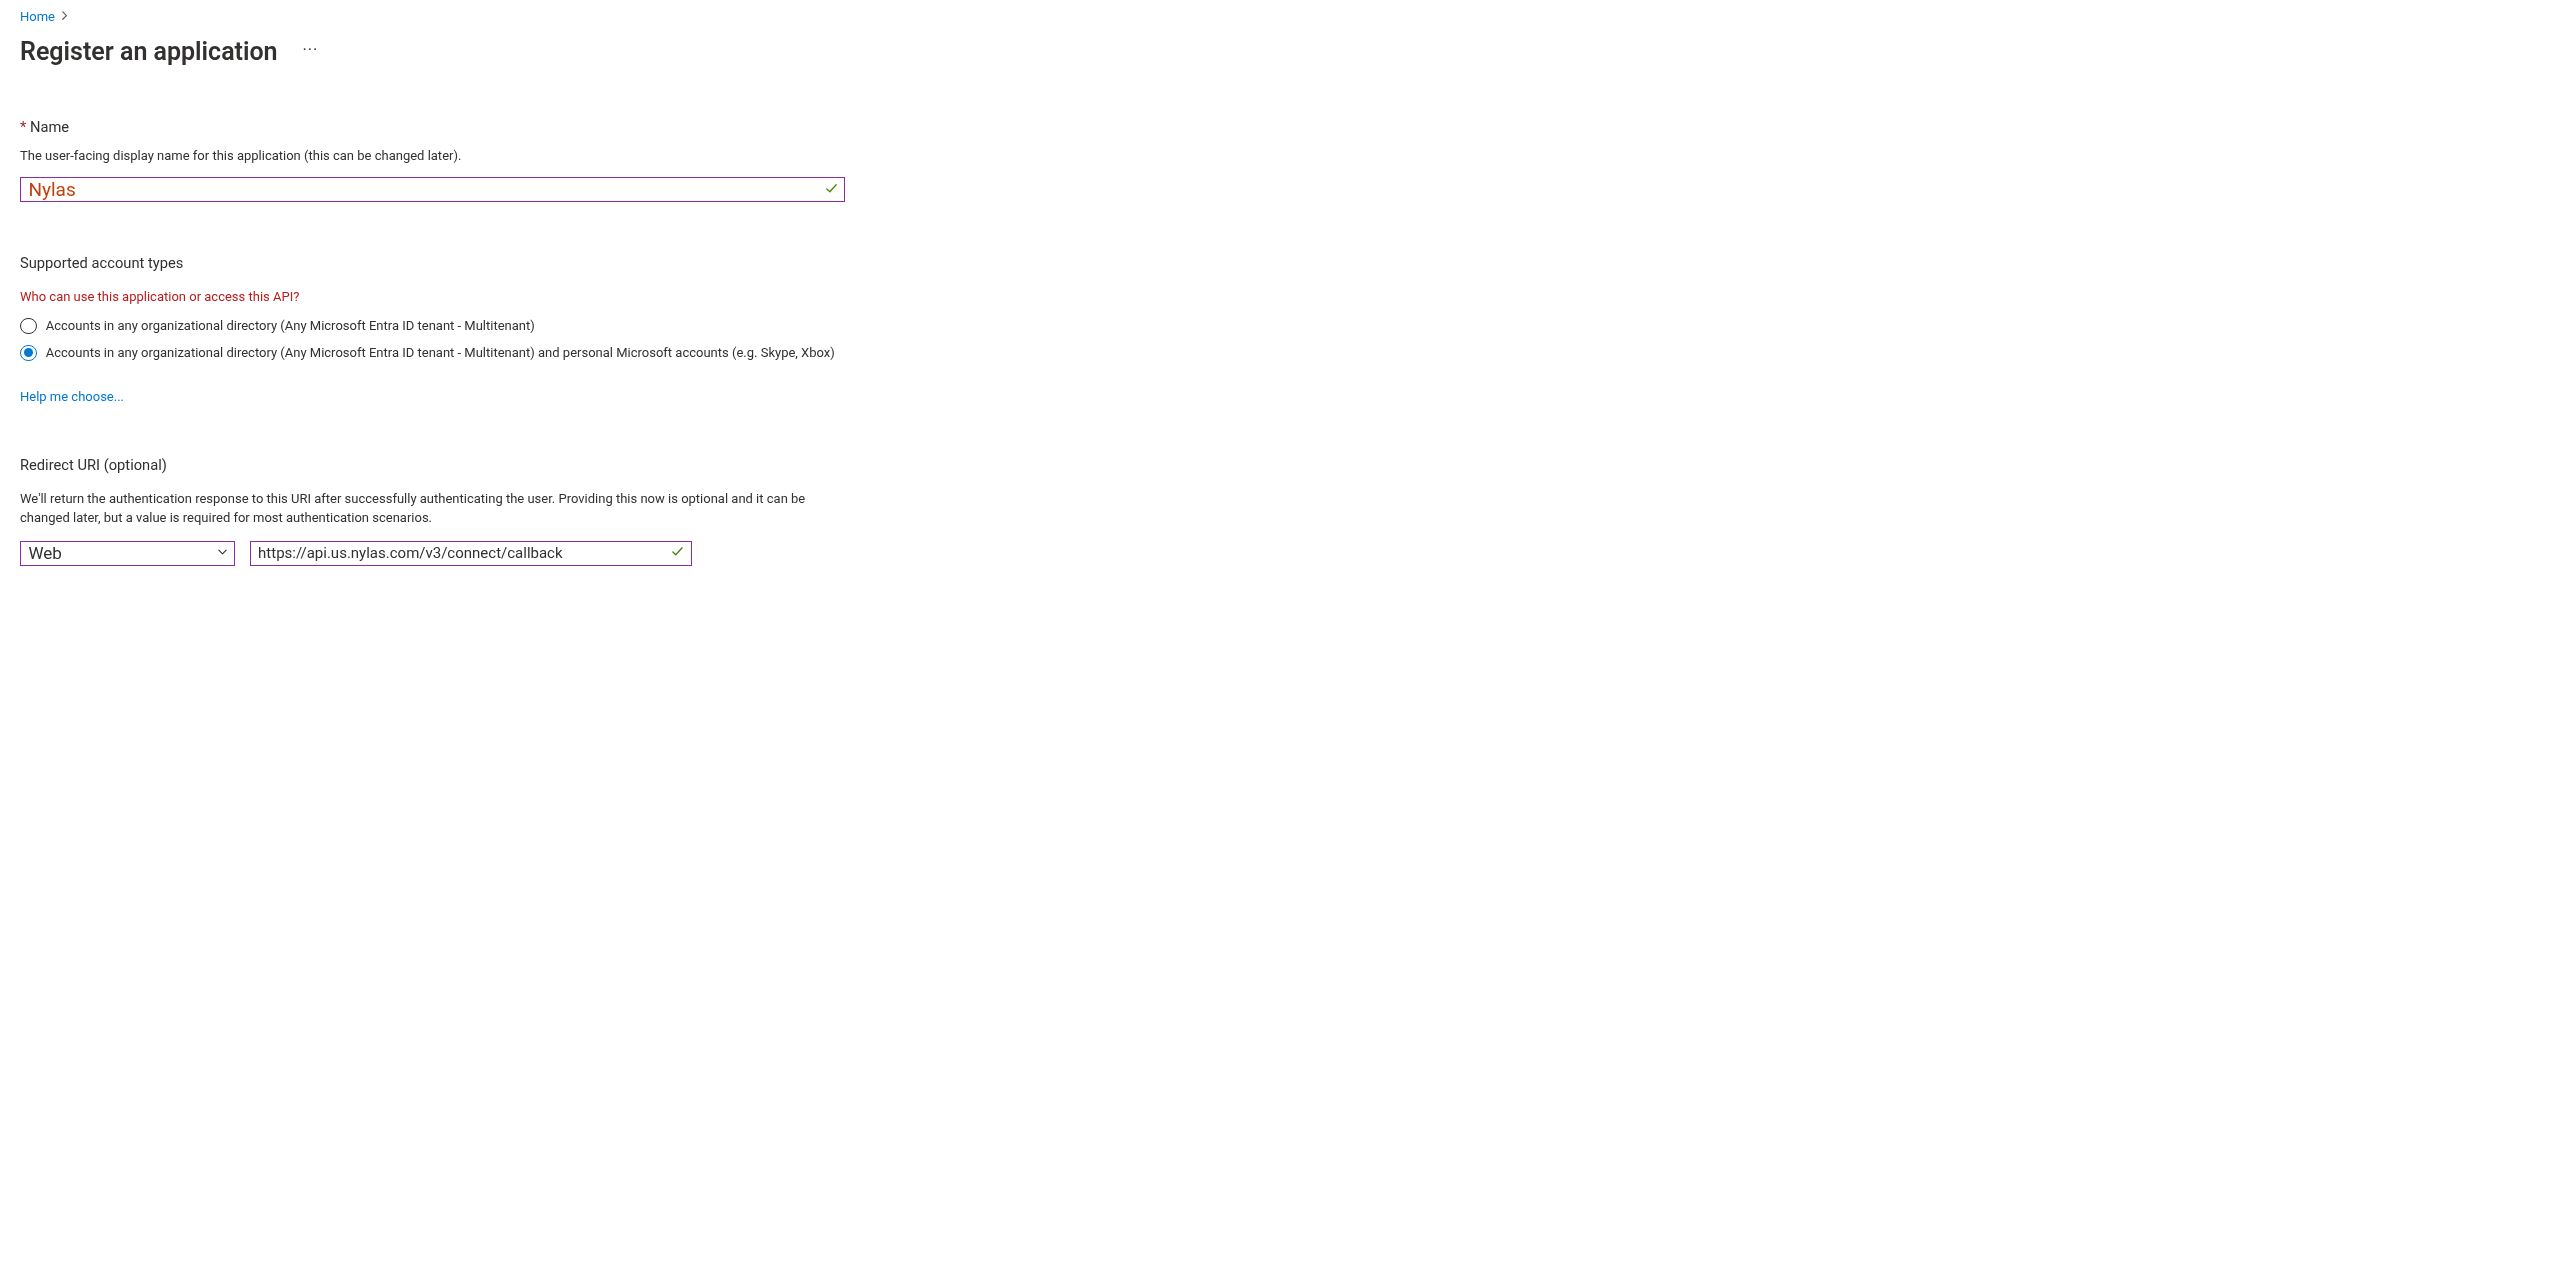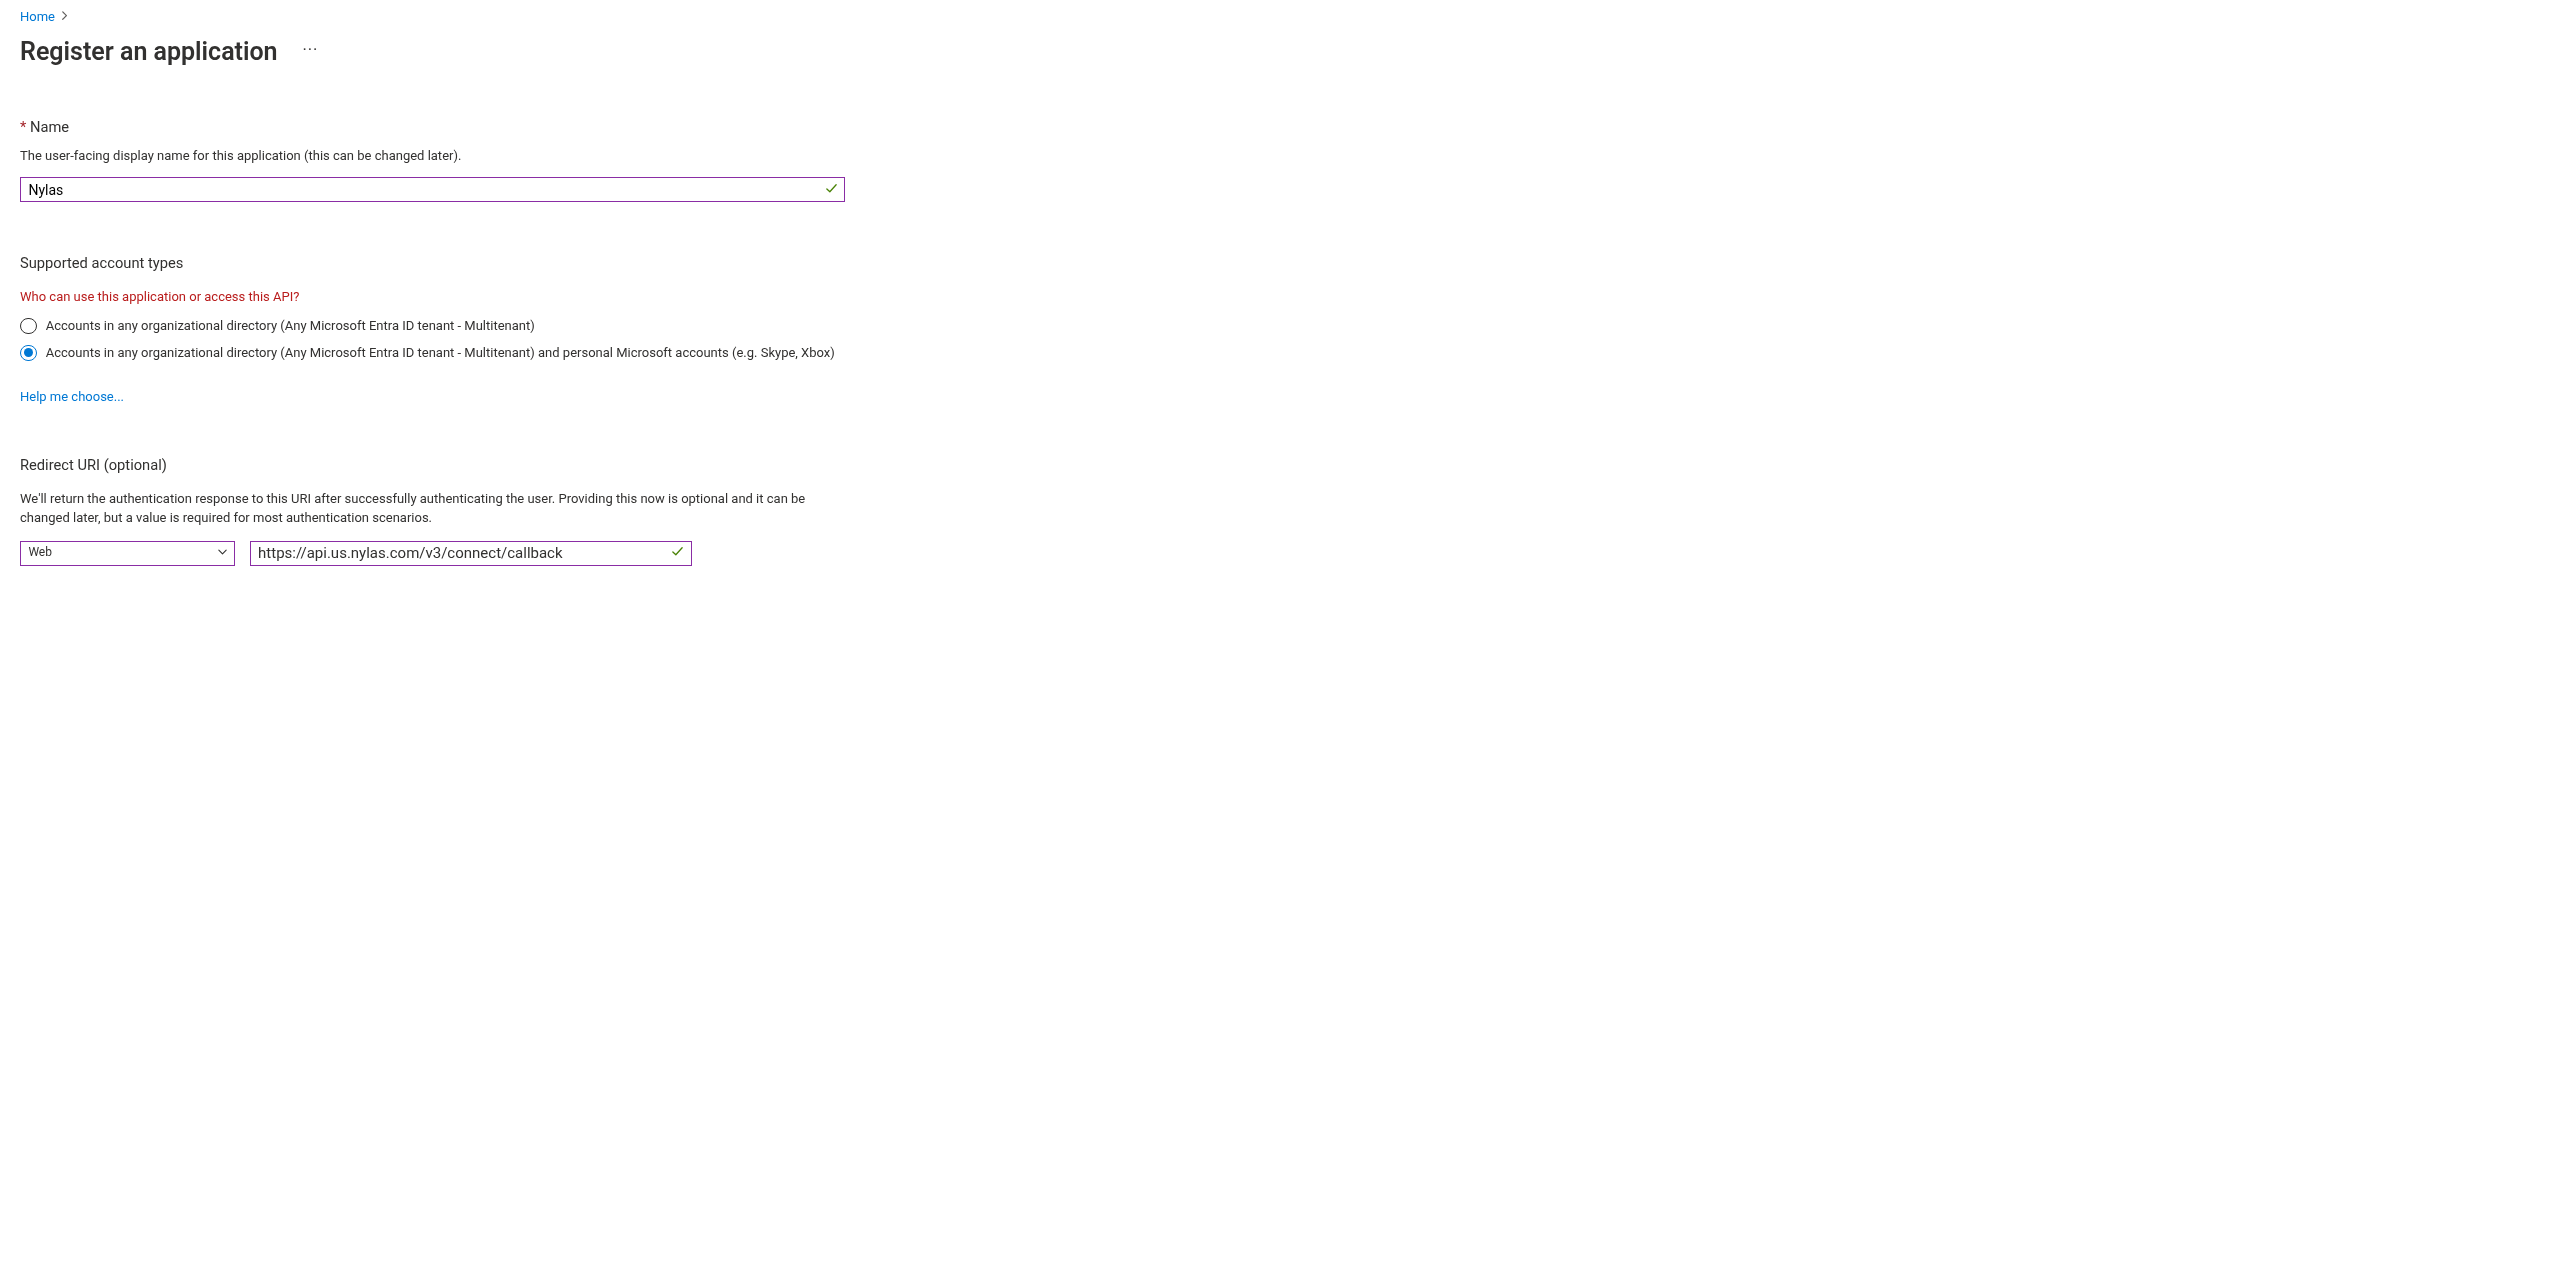--- a/index.html
+++ b/index.html
@@ -65,23 +65,23 @@
     }
     .input-wrap {
       position: relative;
       width: 825px;
     }
     .text-input {
       width: 100%;
       height: 25px;
       padding: 2.8px 28px 2.8px 7.4px;
       border: 0.9px solid #8a2da5;
-      font-size: 14px;
+      font-size: 19px;
       font-family: inherit;
-      color: #000000;
+      color: #c2410c;
       outline: none;
     }
     .check-icon {
       position: absolute;
       right: 7.4px;
       top: 50%;
       transform: translateY(-50%);
       color: #498205;
       pointer-events: none;
     }
@@ -149,27 +149,27 @@
     }
     .select-wrap {
       position: relative;
       width: 215px;
     }
     .select-input {
       width: 100%;
       height: 25px;
       padding: 2.8px 26px 2.8px 7.4px;
       border: 0.9px solid #8a2da5;
-      font-size: 12px;
+      font-size: 17px;
       font-family: inherit;
       color: #323130;
       background: #fff;
       cursor: pointer;
       display: flex;
-      align-items: flex-start;
+      align-items: center;
     }
     .select-chevron {
       position: absolute;
       right: 7.4px;
       top: 50%;
       transform: translateY(-50%);
       color: #323130;
       pointer-events: none;
     }
     .uri-wrap {

